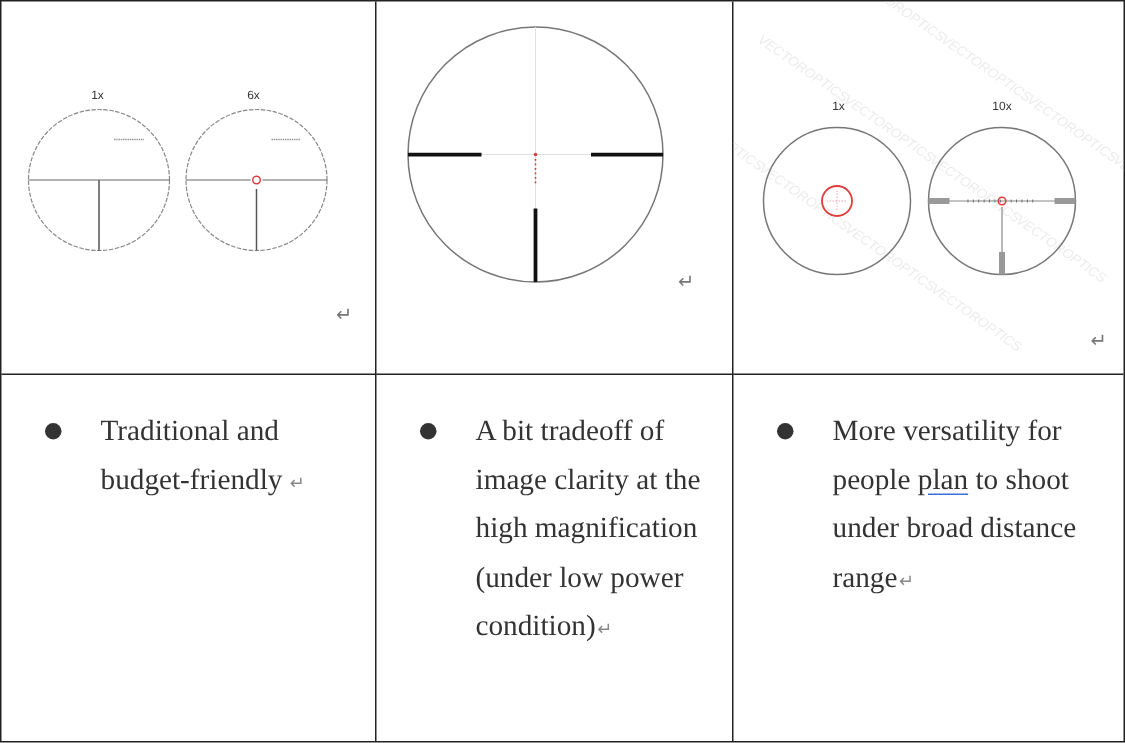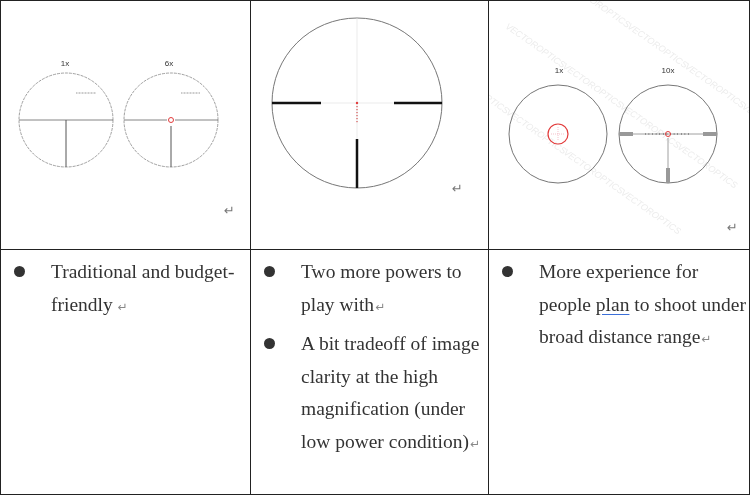--- a/index.html
+++ b/index.html
@@ -12,21 +12,21 @@
     grid-template-rows: 249px 244px;
   }
   .cell { position: relative; border-right: 1px solid #222; border-bottom: 1px solid #222; overflow: hidden; }
   .cell.last-col { border-right: none; }
   .cell.last-row { border-bottom: none; }
   .cell svg { position: absolute; left: 0; top: 0; }
   .ret-mark {
     position: absolute; color: #777; font-family: "DejaVu Sans", sans-serif; font-size: 13px;
   }
   ul.bullets {
-    list-style: none; margin: 0; padding: 0;
+    list-style: none; margin: 16px; padding: 0;
     font-family: "Liberation Serif", serif; font-size: 19.5px; color: #333; line-height: 32.5px;
   }
   ul.bullets li { position: relative; padding-left: 50px; margin-bottom: 5px; }
   ul.bullets li .dot {
     position: absolute; left: 13px; top: 10px; width: 11px; height: 11px; border-radius: 50%; background: #333;
   }
   .para-mark { color: #888; font-family: "DejaVu Sans", sans-serif; font-size: 12px; margin-left: 1px; }
   .squiggle { text-decoration: underline; text-decoration-color: #3b6fd8; text-underline-offset: 3px; }
 </style>
 </head>
@@ -110,30 +110,26 @@
         <span class="dot"></span>
         <span>Traditional and budget-friendly</span><span class="para-mark"> ↵</span>
       </li>
     </ul>
   </div>
 
   <div class="cell last-row" style="padding-top:6px;">
     <ul class="bullets">
       <li>
         <span class="dot"></span>
-        <span>Two more powers to play with</span><span class="para-mark">↵</span>
-      </li>
-      <li>
-        <span class="dot"></span>
         <span>A bit tradeoff of image clarity at the high magnification (under low power condition)</span><span class="para-mark">↵</span>
       </li>
     </ul>
   </div>
 
   <div class="cell last-row last-col" style="padding-top:6px;">
     <ul class="bullets">
       <li>
         <span class="dot"></span>
-        <span>More experience for people </span><span class="squiggle">plan</span><span> to shoot under broad distance range</span><span class="para-mark">↵</span>
+        <span>More versatility for people </span><span class="squiggle">plan</span><span> to shoot under broad distance range</span><span class="para-mark">↵</span>
       </li>
     </ul>
   </div>
 </div>
 
 </body></html>

